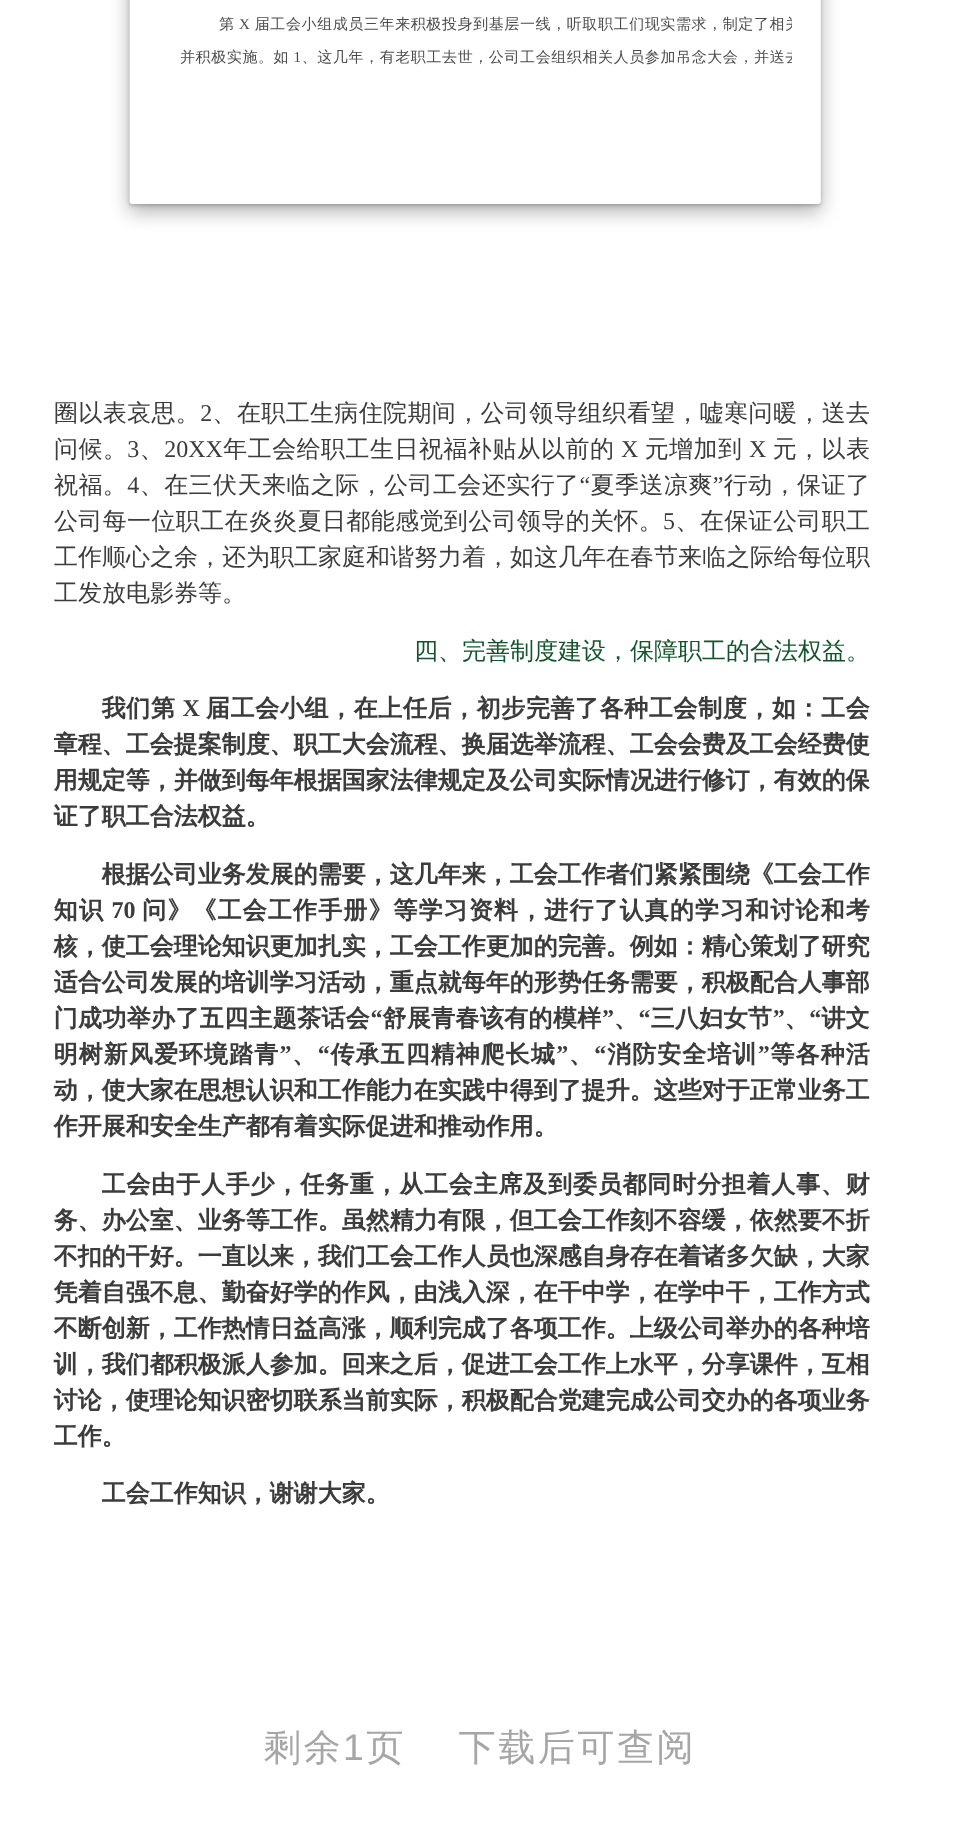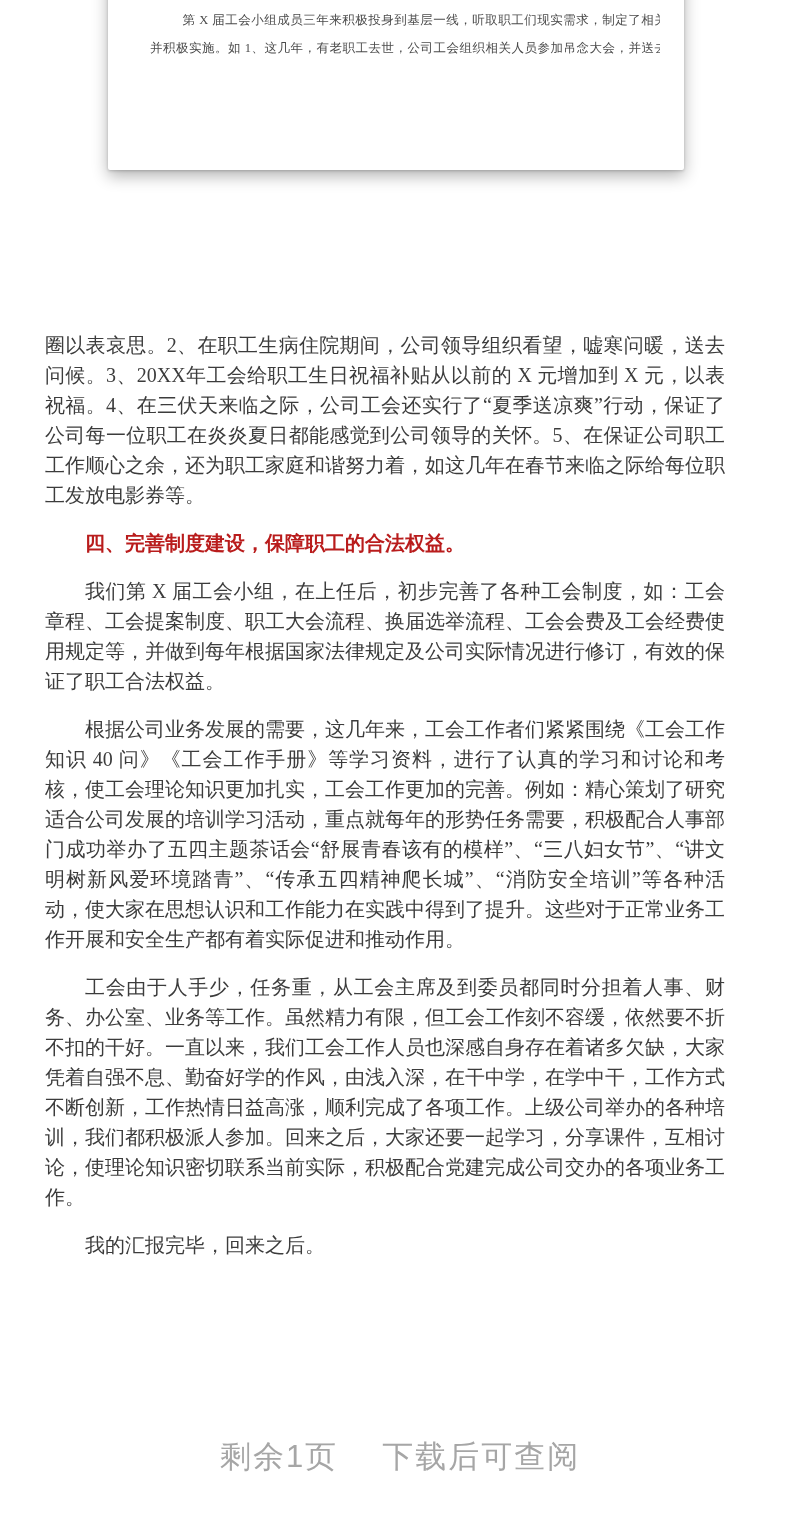--- a/index.html
+++ b/index.html
@@ -40,26 +40,26 @@
     line-height: 30px;
     color: #3c3c3c;
     text-align: justify;
     margin-left: 19px;
   }
   .doc p, .doc h3 {
     margin: 0 0 18px 0;
     font-size: 20px;
     line-height: 30px;
   }
-  .doc p.indent { text-indent: 2em; }
+  .doc p.indent { text-indent: 2em; font-weight: bold; }
   .doc h3 {
-    font-weight: bold;
-    color: #b91c1c;
+    font-weight: normal;
+    color: #14532d;
     text-indent: 2em;
-    text-align: left;
+    text-align: right;
   }
 
   
   .footer {
     position: absolute;
     top: 1436px; left: 0;
     width: 800px;
     text-align: center;
     font-family: "Liberation Sans", sans-serif;
     font-size: 31px;
@@ -75,20 +75,20 @@
 
 <div class="preview-card">
   <div class="card-line indent">第 X 届工会小组成员三年来积极投身到基层一线，听取职工们现实需求，制定了相关制度，</div>
   <div class="card-line">并积极实施。如 1、这几年，有老职工去世，公司工会组织相关人员参加吊念大会，并送去花</div>
 </div>
 
 <div class="doc">
   <p>圈以表哀思。2、在职工生病住院期间，公司领导组织看望，嘘寒问暖，送去问候。3、20XX年工会给职工生日祝福补贴从以前的 X 元增加到 X 元，以表祝福。4、在三伏天来临之际，公司工会还实行了“夏季送凉爽”行动，保证了公司每一位职工在炎炎夏日都能感觉到公司领导的关怀。5、在保证公司职工工作顺心之余，还为职工家庭和谐努力着，如这几年在春节来临之际给每位职工发放电影券等。</p>
   <h3>四、完善制度建设，保障职工的合法权益。</h3>
   <p class="indent">我们第 X 届工会小组，在上任后，初步完善了各种工会制度，如：工会章程、工会提案制度、职工大会流程、换届选举流程、工会会费及工会经费使用规定等，并做到每年根据国家法律规定及公司实际情况进行修订，有效的保证了职工合法权益。</p>
-  <p class="indent">根据公司业务发展的需要，这几年来，工会工作者们紧紧围绕《工会工作知识 40 问》《工会工作手册》等学习资料，进行了认真的学习和讨论和考核，使工会理论知识更加扎实，工会工作更加的完善。例如：精心策划了研究适合公司发展的培训学习活动，重点就每年的形势任务需要，积极配合人事部门成功举办了五四主题茶话会“舒展青春该有的模样”、“三八妇女节”、“讲文明树新风爱环境踏青”、“传承五四精神爬长城”、“消防安全培训”等各种活动，使大家在思想认识和工作能力在实践中得到了提升。这些对于正常业务工作开展和安全生产都有着实际促进和推动作用。</p>
-  <p class="indent">工会由于人手少，任务重，从工会主席及到委员都同时分担着人事、财务、办公室、业务等工作。虽然精力有限，但工会工作刻不容缓，依然要不折不扣的干好。一直以来，我们工会工作人员也深感自身存在着诸多欠缺，大家凭着自强不息、勤奋好学的作风，由浅入深，在干中学，在学中干，工作方式不断创新，工作热情日益高涨，顺利完成了各项工作。上级公司举办的各种培训，我们都积极派人参加。回来之后，大家还要一起学习，分享课件，互相讨论，使理论知识密切联系当前实际，积极配合党建完成公司交办的各项业务工作。</p>
-  <p class="indent">我的汇报完毕，回来之后。</p>
+  <p class="indent">根据公司业务发展的需要，这几年来，工会工作者们紧紧围绕《工会工作知识 70 问》《工会工作手册》等学习资料，进行了认真的学习和讨论和考核，使工会理论知识更加扎实，工会工作更加的完善。例如：精心策划了研究适合公司发展的培训学习活动，重点就每年的形势任务需要，积极配合人事部门成功举办了五四主题茶话会“舒展青春该有的模样”、“三八妇女节”、“讲文明树新风爱环境踏青”、“传承五四精神爬长城”、“消防安全培训”等各种活动，使大家在思想认识和工作能力在实践中得到了提升。这些对于正常业务工作开展和安全生产都有着实际促进和推动作用。</p>
+  <p class="indent">工会由于人手少，任务重，从工会主席及到委员都同时分担着人事、财务、办公室、业务等工作。虽然精力有限，但工会工作刻不容缓，依然要不折不扣的干好。一直以来，我们工会工作人员也深感自身存在着诸多欠缺，大家凭着自强不息、勤奋好学的作风，由浅入深，在干中学，在学中干，工作方式不断创新，工作热情日益高涨，顺利完成了各项工作。上级公司举办的各种培训，我们都积极派人参加。回来之后，促进工会工作上水平，分享课件，互相讨论，使理论知识密切联系当前实际，积极配合党建完成公司交办的各项业务工作。</p>
+  <p class="indent">工会工作知识，谢谢大家。</p>
 </div>
 
 <div class="footer">
   <span class="seg">剩余1页</span><span class="gap"></span><span class="seg">下载后可查阅</span>
 </div>
 
 </body></html>

